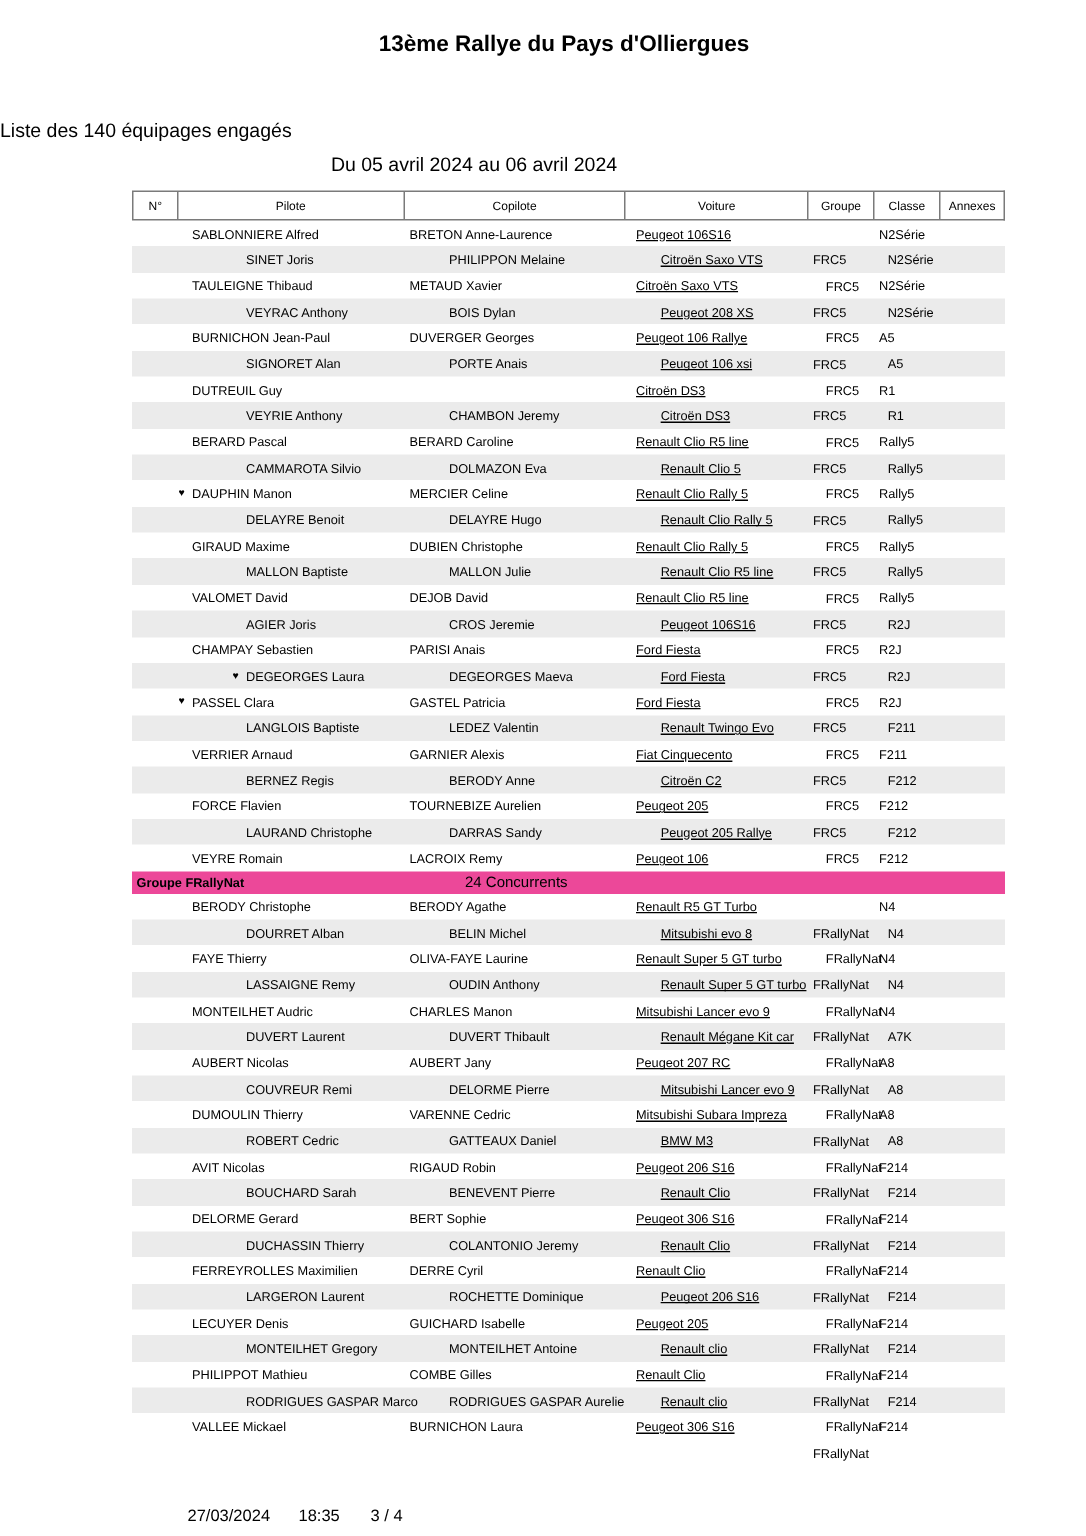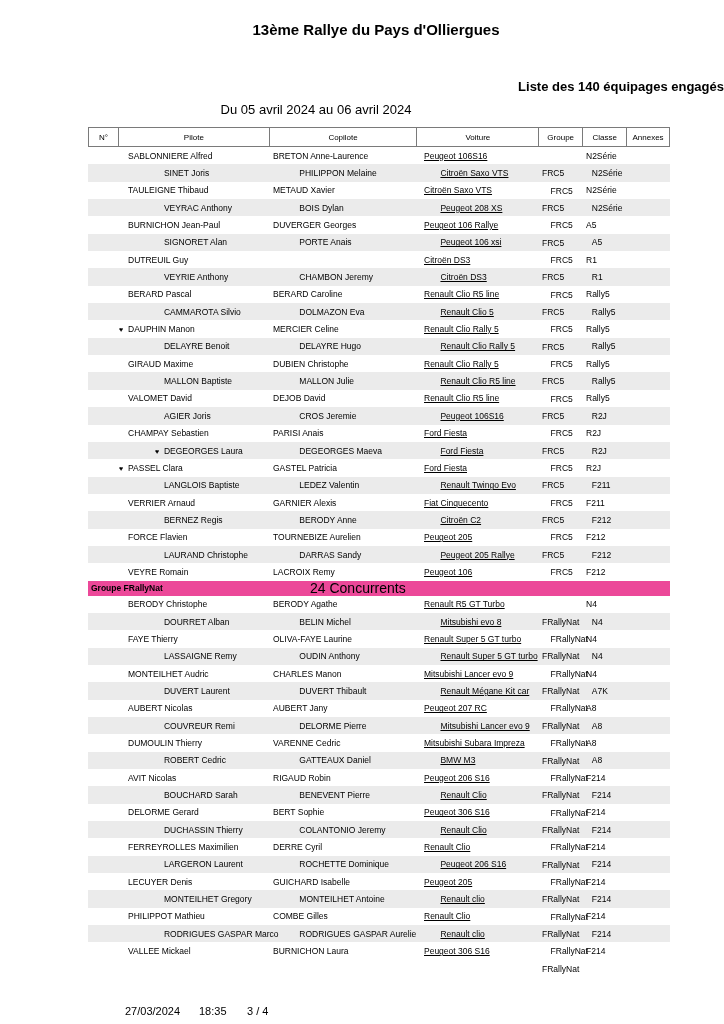--- a/index.html
+++ b/index.html
@@ -2,22 +2,22 @@
 <html><head>
 <meta charset="utf-8">
 <style>
   html,body{margin:0;padding:0;}
   body{
     width:724px;height:1024px;background:#ffffff;position:relative;
     font-family:"Liberation Sans", sans-serif;color:#000;overflow:hidden;
   }
   .page-title{position:absolute;top:21px;left:14px;width:724px;text-align:center;
     font-size:15px;font-weight:bold;}
-  .subtitle{position:absolute;top:79px;left:0;width:724px;text-align:right;
-    font-size:13px;font-weight:bold;}
+  .subtitle{position:absolute;top:79px;left:0;width:724px;text-align:left;
+    font-size:13px;font-weight:normal;}
   .date-range{position:absolute;top:102px;left:0;width:632px;text-align:center;
     font-size:13px;}
   .rtable{position:absolute;left:88px;top:127px;width:582px;}
   .thead{display:flex;height:20px;border-top:1px solid #7a7a7a;
     border-bottom:1px solid #7a7a7a;border-right:1px solid #7a7a7a;box-sizing:border-box;}
   .hcell{border-left:1px solid #7a7a7a;box-sizing:border-box;display:flex;
     align-items:center;justify-content:center;font-size:8px;color:#000;}
   .h0{width:30px}.h1{width:151px}.h2{width:148px}.h3{width:122px}
   .h4{width:44px}.h5{width:44px}.h6{width:43px}
   .trow{display:flex;height:17.35px;align-items:center;font-size:8.5px;}
@@ -26,21 +26,21 @@
   .c-num{width:30px}
   .c-pil{width:151px;padding-left:10px;position:relative;}
   .c-cop{width:148px;padding-left:4px;}
   .c-voi{width:122px;padding-left:7px;text-decoration:underline;}
   .c-grp{width:44px;padding-left:3px;margin-top:35px;}
   .c-cls{width:44px;padding-left:3px;}
   .c-anx{width:43px;}
   .heart{position:absolute;left:1px;top:50%;transform:translateY(-50%);font-size:7px;line-height:1;}
   .group-band{height:15px;background:#ec4899;display:flex;align-items:center;position:relative;}
   .group-label{font-weight:bold;font-size:8.5px;padding-left:3px;}
-  .group-count{position:absolute;left:222px;font-size:14px;}
+  .group-count{position:absolute;left:222px;font-size:10px;}
   .footer{position:absolute;top:1005px;left:0;width:724px;height:14px;font-size:11px;text-decoration:underline;}
   .footer span{position:absolute;top:0;}
   .f-date{left:125px;}
   .f-time{left:199px;}
   .f-page{left:247px;}
 </style>
 </head>
 <body>
 
 <div class="page-title">13ème Rallye du Pays d'Olliergues</div>

